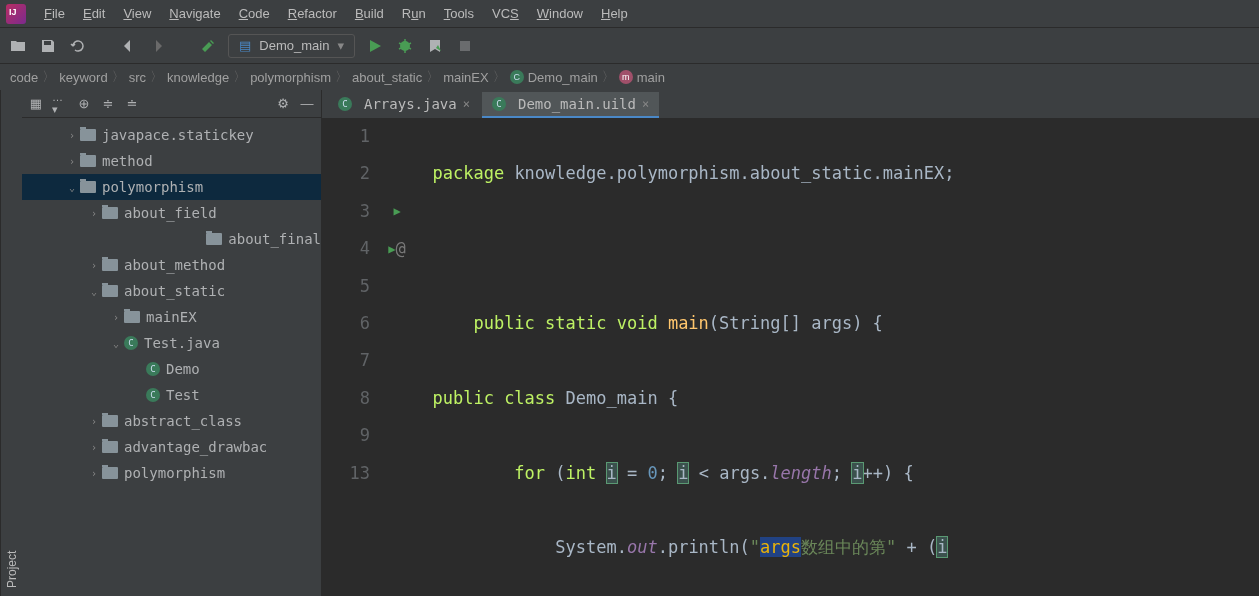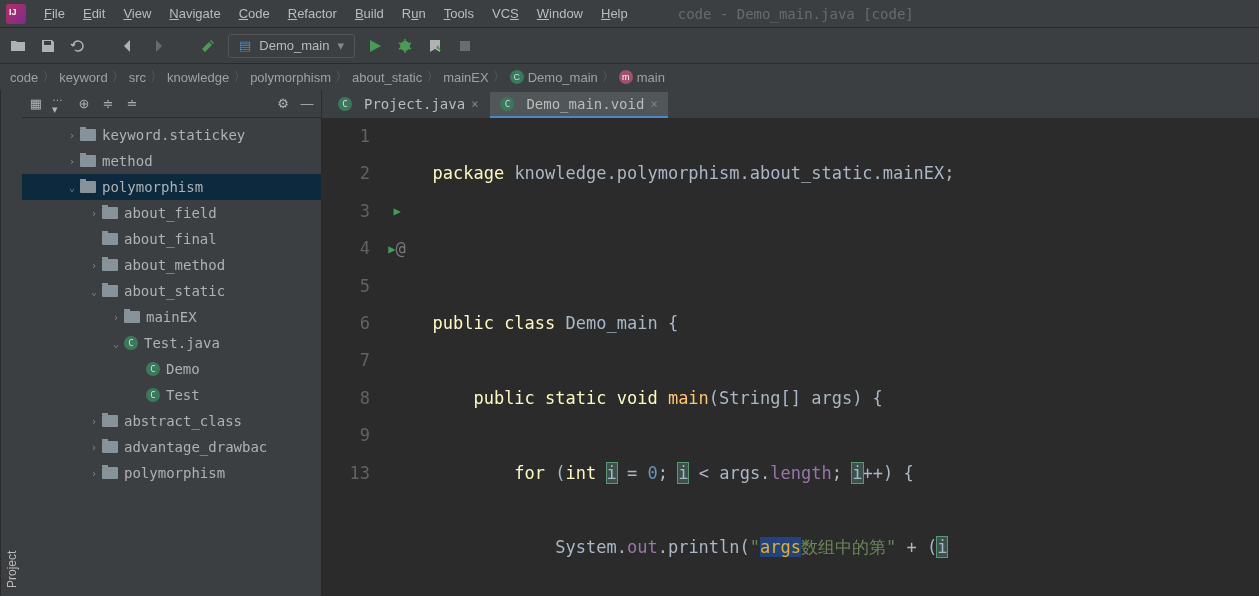--- a/index.html
+++ b/index.html
@@ -36,26 +36,26 @@
 .tab.active { background:#515658; border-bottom:2px solid #4a88c7; }
 .tab .close { color:#888; font-size:12px; }
 .code { flex:1; display:flex; font-family:"Consolas",monospace; font-size:17px; line-height:2.2; background:#2b2b2b; overflow:hidden; }
 .gutter { width:60px; text-align:right; color:#606366; padding-right:12px; user-select:none; }
 .gutter div { height:37.4px; }
 .runmarks { width:30px; }
 .runmarks div { height:37.4px; display:flex; align-items:center; justify-content:center; }
 .play { color:#499c54; font-size:12px; }
 .lines { flex:1; color:#a9b7c6; white-space:pre; }
 .lines div { height:37.4px; }
-.kw { color:#fef9c3; }
+.kw { color:#bef264; }
 .type { color:#a9b7c6; }
 .name { color:#ffc66d; }
 .str { color:#6a8759; }
 .num { color:#6897bb; }
-.field { color:#9876aa; }
+.field { color:#9876aa; font-style:italic; }
 .highlight { background:#3b514d; outline:1px solid #5a9973; }
 .stringsel { background:#214283; color:#eab308; }
 svg { display:block; }
 </style>
 </head>
 <body>
 
 <div class="menubar">
   <div class="app-icon"></div>
   <div class="menu-item"><u>F</u>ile</div>
@@ -63,21 +63,20 @@
   <div class="menu-item"><u>V</u>iew</div>
   <div class="menu-item"><u>N</u>avigate</div>
   <div class="menu-item"><u>C</u>ode</div>
   <div class="menu-item"><u>R</u>efactor</div>
   <div class="menu-item"><u>B</u>uild</div>
   <div class="menu-item">R<u>u</u>n</div>
   <div class="menu-item"><u>T</u>ools</div>
   <div class="menu-item">VC<u>S</u></div>
   <div class="menu-item"><u>W</u>indow</div>
   <div class="menu-item"><u>H</u>elp</div>
-  <div class="title-text">code - Demo_main.java [code]</div>
 </div>
 
 <div class="toolbar">
   <div class="tool-icon">
       <svg width="16" height="16" viewBox="0 0 16 16">
         <path fill="#afb1b3" d="M1 3h5l1 1h8v9H1z"></path>
       </svg>
     </div>
   <div class="tool-icon">
       <svg width="16" height="16" viewBox="0 0 16 16">
@@ -174,38 +173,38 @@
       <span class="panel-icon">≑</span>
       <span class="panel-icon">≐</span>
       <span style="flex:1"></span>
       <span class="panel-icon">⚙</span>
       <span class="panel-icon">—</span>
     </div>
     <div class="tree" id="tree">
         <div class="node" style="padding-left: 42px;">
           <span class="arrow">›</span>
           <span class="folder-icon"></span>
-          <span>keyword.statickey</span>
+          <span>javapace.statickey</span>
         </div>
         <div class="node" style="padding-left: 42px;">
           <span class="arrow">›</span>
           <span class="folder-icon"></span>
           <span>method</span>
         </div>
         <div class="node selected" style="padding-left: 42px;">
           <span class="arrow">⌄</span>
           <span class="folder-icon"></span>
           <span>polymorphism</span>
         </div>
         <div class="node" style="padding-left: 64px;">
           <span class="arrow">›</span>
           <span class="folder-icon"></span>
           <span>about_field</span>
         </div>
-        <div class="node" style="padding-left: 64px;">
+        <div class="node" style="padding-left: 64px; justify-content: flex-end;">
           <span class="arrow"></span>
           <span class="folder-icon"></span>
           <span>about_final</span>
         </div>
         <div class="node" style="padding-left: 64px;">
           <span class="arrow">›</span>
           <span class="folder-icon"></span>
           <span>about_method</span>
         </div>
         <div class="node" style="padding-left: 64px;">
@@ -248,26 +247,26 @@
           <span class="folder-icon"></span>
           <span>polymorphism</span>
         </div>
       </div>
   </div>
 
   <div class="editor-area">
     <div class="tabs">
       <div class="tab">
         <span class="class-icon">C</span>
-        <span>Project.java</span>
+        <span>Arrays.java</span>
         <span class="close">×</span>
       </div>
       <div class="tab active">
         <span class="class-icon">C</span>
-        <span>Demo_main.void</span>
+        <span>Demo_main.uild</span>
         <span class="close">×</span>
       </div>
     </div>
     <div class="code">
       <div class="gutter" id="gutter">
           <div>1</div>
           <div>2</div>
           <div>3</div>
           <div>4</div>
           <div>5</div>
@@ -290,22 +289,22 @@
         <div></div>
           <div></div>
           <div></div>
           <div></div>
           <div></div>
           <div></div>
       </div>
       <div class="lines">
 <div>  <span class="kw">package </span><span>knowledge.polymorphism.about_static.mainEX</span>;</div>
 <div> </div>
+<div>      <span class="kw">public static void </span><span class="name">main</span><span>(String[] args) {</span></div>
 <div>  <span class="kw">public class </span><span class="type">Demo_main</span><span> {</span></div>
-<div>      <span class="kw">public static void </span><span class="name">main</span><span>(String[] args) {</span></div>
 <div>          <span class="kw">for </span>(<span class="kw">int </span><span class="highlight">i</span><span> = </span><span class="num">0</span><span>; </span><span class="highlight">i</span><span> &lt; args.</span><span class="field">length</span>; <span class="highlight">i</span><span>++) {</span></div>
 <div>              <span>System.</span><span class="field">out</span><span>.println(</span><span class="str">"</span><span class="stringsel">args</span><span class="str">数组中的第"</span><span> + (</span><span class="highlight">i</span></div>
 
 
 
 
       </div>
     </div>
   </div>
 </div>

